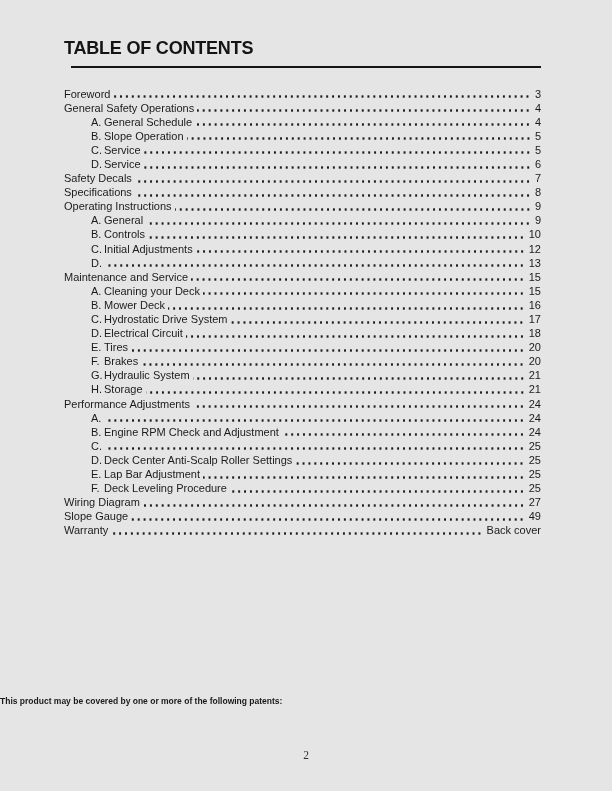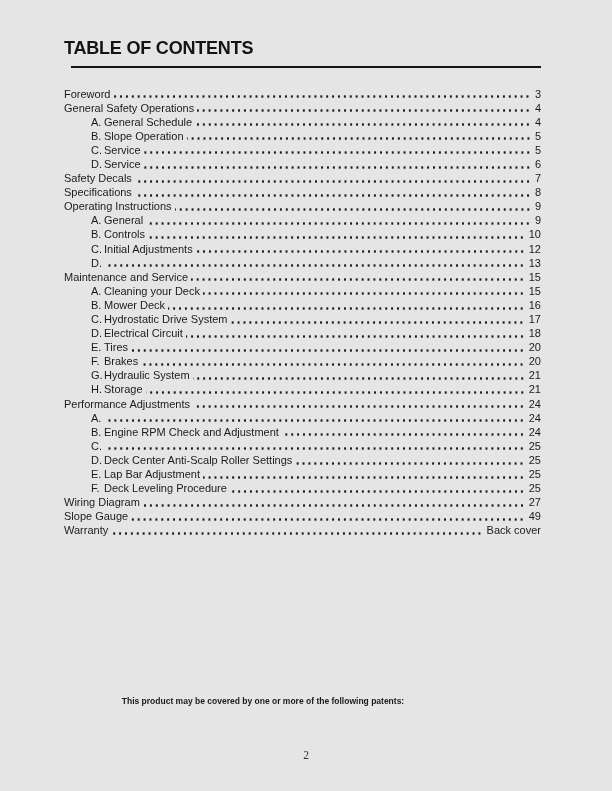--- a/index.html
+++ b/index.html
@@ -69,21 +69,21 @@
   }
   .toc-page {
     flex: 0 0 auto;
     text-align: right;
   }
   .patent-notice {
     position: absolute;
     left: 0;
     top: 696px;
     width: 526px;
-    text-align: center;
+    text-align: left;
     font-size: 8.5px;
     font-weight: bold;
     line-height: 11.5px;
     color: #1a1a1a;
   }
   .page-number {
     position: absolute;
     left: 0;
     top: 749px;
     width: 612px;

